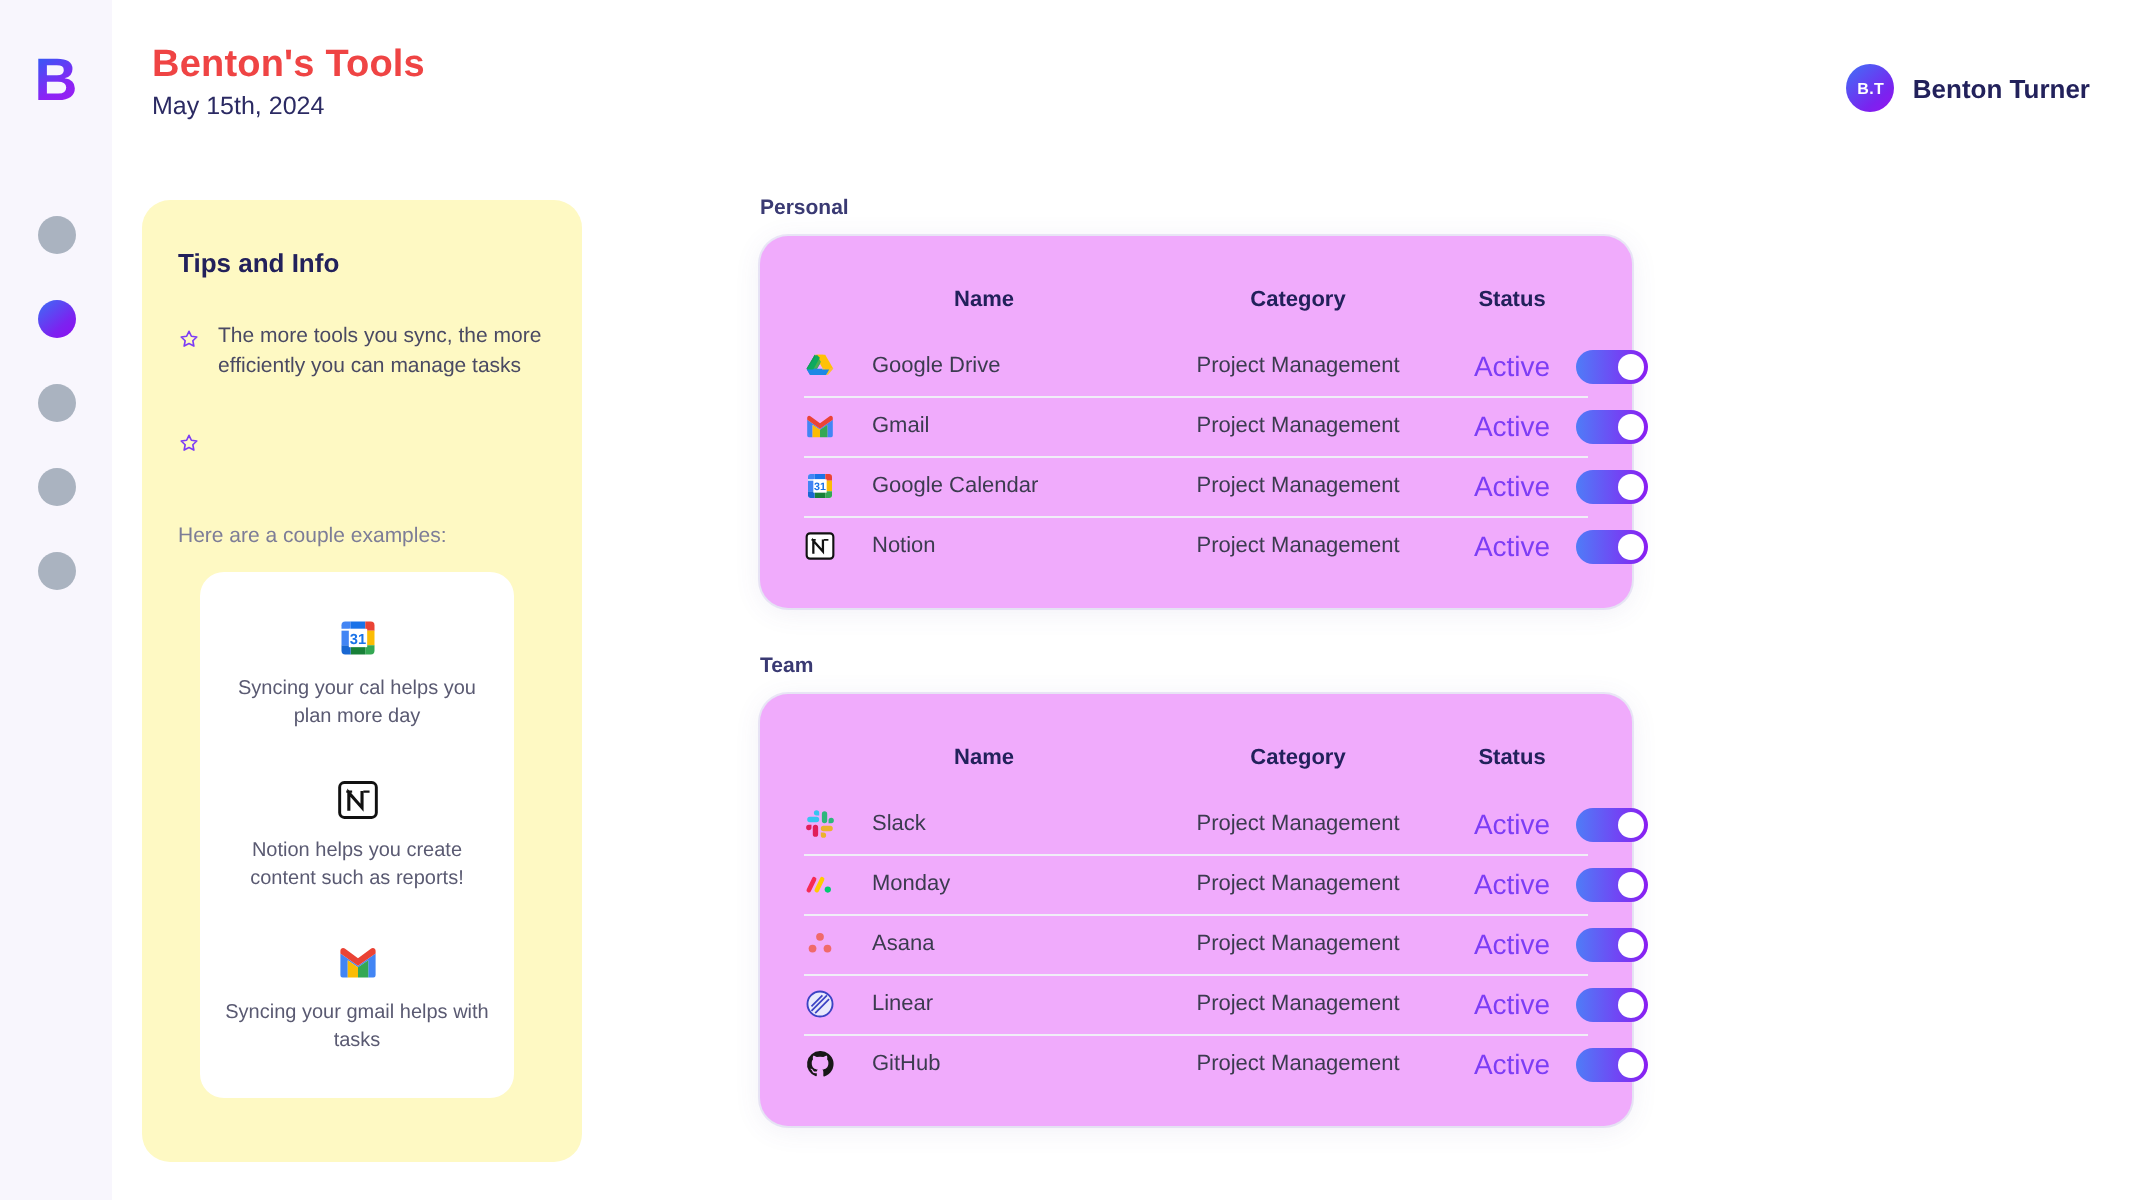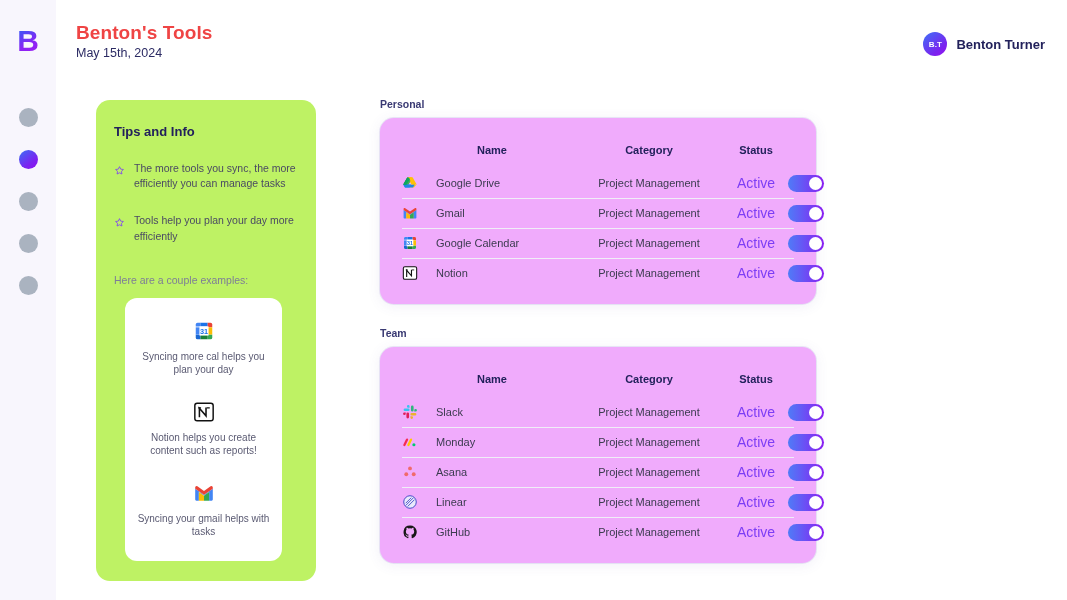--- a/index.html
+++ b/index.html
@@ -43,23 +43,23 @@
     width: 24px; height: 24px; border-radius: 50%;
     background: linear-gradient(140deg, #3f72f7 0%, #7a23ef 70%, #9612ef 100%);
     color: #fff; font-size: 8px; font-weight: 700;
     display: flex; align-items: center; justify-content: center;
     letter-spacing: .2px;
   }
   .user-name { font-size: 13px; font-weight: 700; color: #22215b; }
 
   
   .tips-panel {
-    position: absolute; left: 40px; top: 100px;
+    position: absolute; left: 15px; top: 100px;
     width: 220px; height: 481px;
-    background: #bef264; border-radius: 14px;
+    background: #fef9c3; border-radius: 14px;
     padding: 24px 18px 0 18px;
   }
   .tips-title { font-size: 13px; font-weight: 700; color: #22215b; }
   .tip { display: flex; gap: 9px; margin-top: 22px; }
   .tip-text { font-size: 10.5px; line-height: 1.45; color: #4a4a63; }
   .star-icon { flex: none; margin-top: 1px; }
   .examples-label { font-size: 10.5px; color: #7d7d97; margin-top: 30px; }
 
   .examples-card {
     margin-top: 12px;
@@ -140,40 +140,39 @@
           <div class="tip">
             <span class="star-icon"><svg width="11" height="11" viewBox="0 0 24 24">
                 <path d="M12 3.6 14.6 9l5.9.8-4.3 4.1 1.1 5.8L12 17l-5.3 2.7 1.1-5.8L3.5 9.8 9.4 9z" fill="none" stroke="#7d3df5" stroke-width="1.8" stroke-linejoin="round"></path>
               </svg></span>
             <span class="tip-text">The more tools you sync, the more efficiently you can manage tasks</span>
           </div>
           <div class="tip">
             <span class="star-icon"><svg width="11" height="11" viewBox="0 0 24 24">
                 <path d="M12 3.6 14.6 9l5.9.8-4.3 4.1 1.1 5.8L12 17l-5.3 2.7 1.1-5.8L3.5 9.8 9.4 9z" fill="none" stroke="#7d3df5" stroke-width="1.8" stroke-linejoin="round"></path>
               </svg></span>
-            <span class="tip-text">Tools help you plan your day more efficiently</span>
           </div>
         </div>
       <div class="examples-label">Here are a couple examples:</div>
       <div class="examples-card" id="examples-card">
           <div class="example">
             <span class="big-icon"><svg width="22" height="22" viewBox="0 0 24 24">
                 <rect x="3" y="3" width="18" height="18" rx="2" fill="#fff"></rect>
                 <path d="M3 5a2 2 0 0 1 2-2h3v4H3z" fill="#4285f4"></path>
                 <path d="M8 3h8v4H8z" fill="#1a73e8"></path>
                 <path d="M16 3h3a2 2 0 0 1 2 2v3h-5z" fill="#ea4335"></path>
                 <path d="M16 8h5v8h-5z" fill="#fbbc04"></path>
                 <path d="M16 16h5v3a2 2 0 0 1-2 2h-3z" fill="#34a853"></path>
                 <path d="M8 16h8v5H8z" fill="#188038"></path>
                 <path d="M3 16h5v5H5a2 2 0 0 1-2-2z" fill="#1967d2"></path>
                 <path d="M3 8h5v8H3z" fill="#4285f4"></path>
                 <rect x="7" y="7" width="10" height="10" fill="#fff"></rect>
                 <text x="12" y="15" font-size="8" font-weight="bold" text-anchor="middle" fill="#1a73e8" font-family="Liberation Sans, sans-serif">31</text>
               </svg></span>
-            <span class="example-text">Syncing more cal helps you plan your day</span>
+            <span class="example-text">Syncing your cal helps you plan more day</span>
           </div>
           <div class="example">
             <span class="big-icon"><svg width="22" height="22" viewBox="0 0 24 24">
                 <rect x="2" y="2.5" width="20" height="19" rx="2.5" fill="#fff" stroke="#111" stroke-width="1.6"></rect>
                 <path d="M7 17V8l7.2 8.2V8" stroke="#111" stroke-width="1.7" fill="none" stroke-linecap="square"></path>
                 <path d="M5.6 7.4h3.2M14.9 7.4h3.4" stroke="#111" stroke-width="1.3"></path>
               </svg></span>
             <span class="example-text">Notion helps you create content such as reports!</span>
           </div>
           <div class="example">

